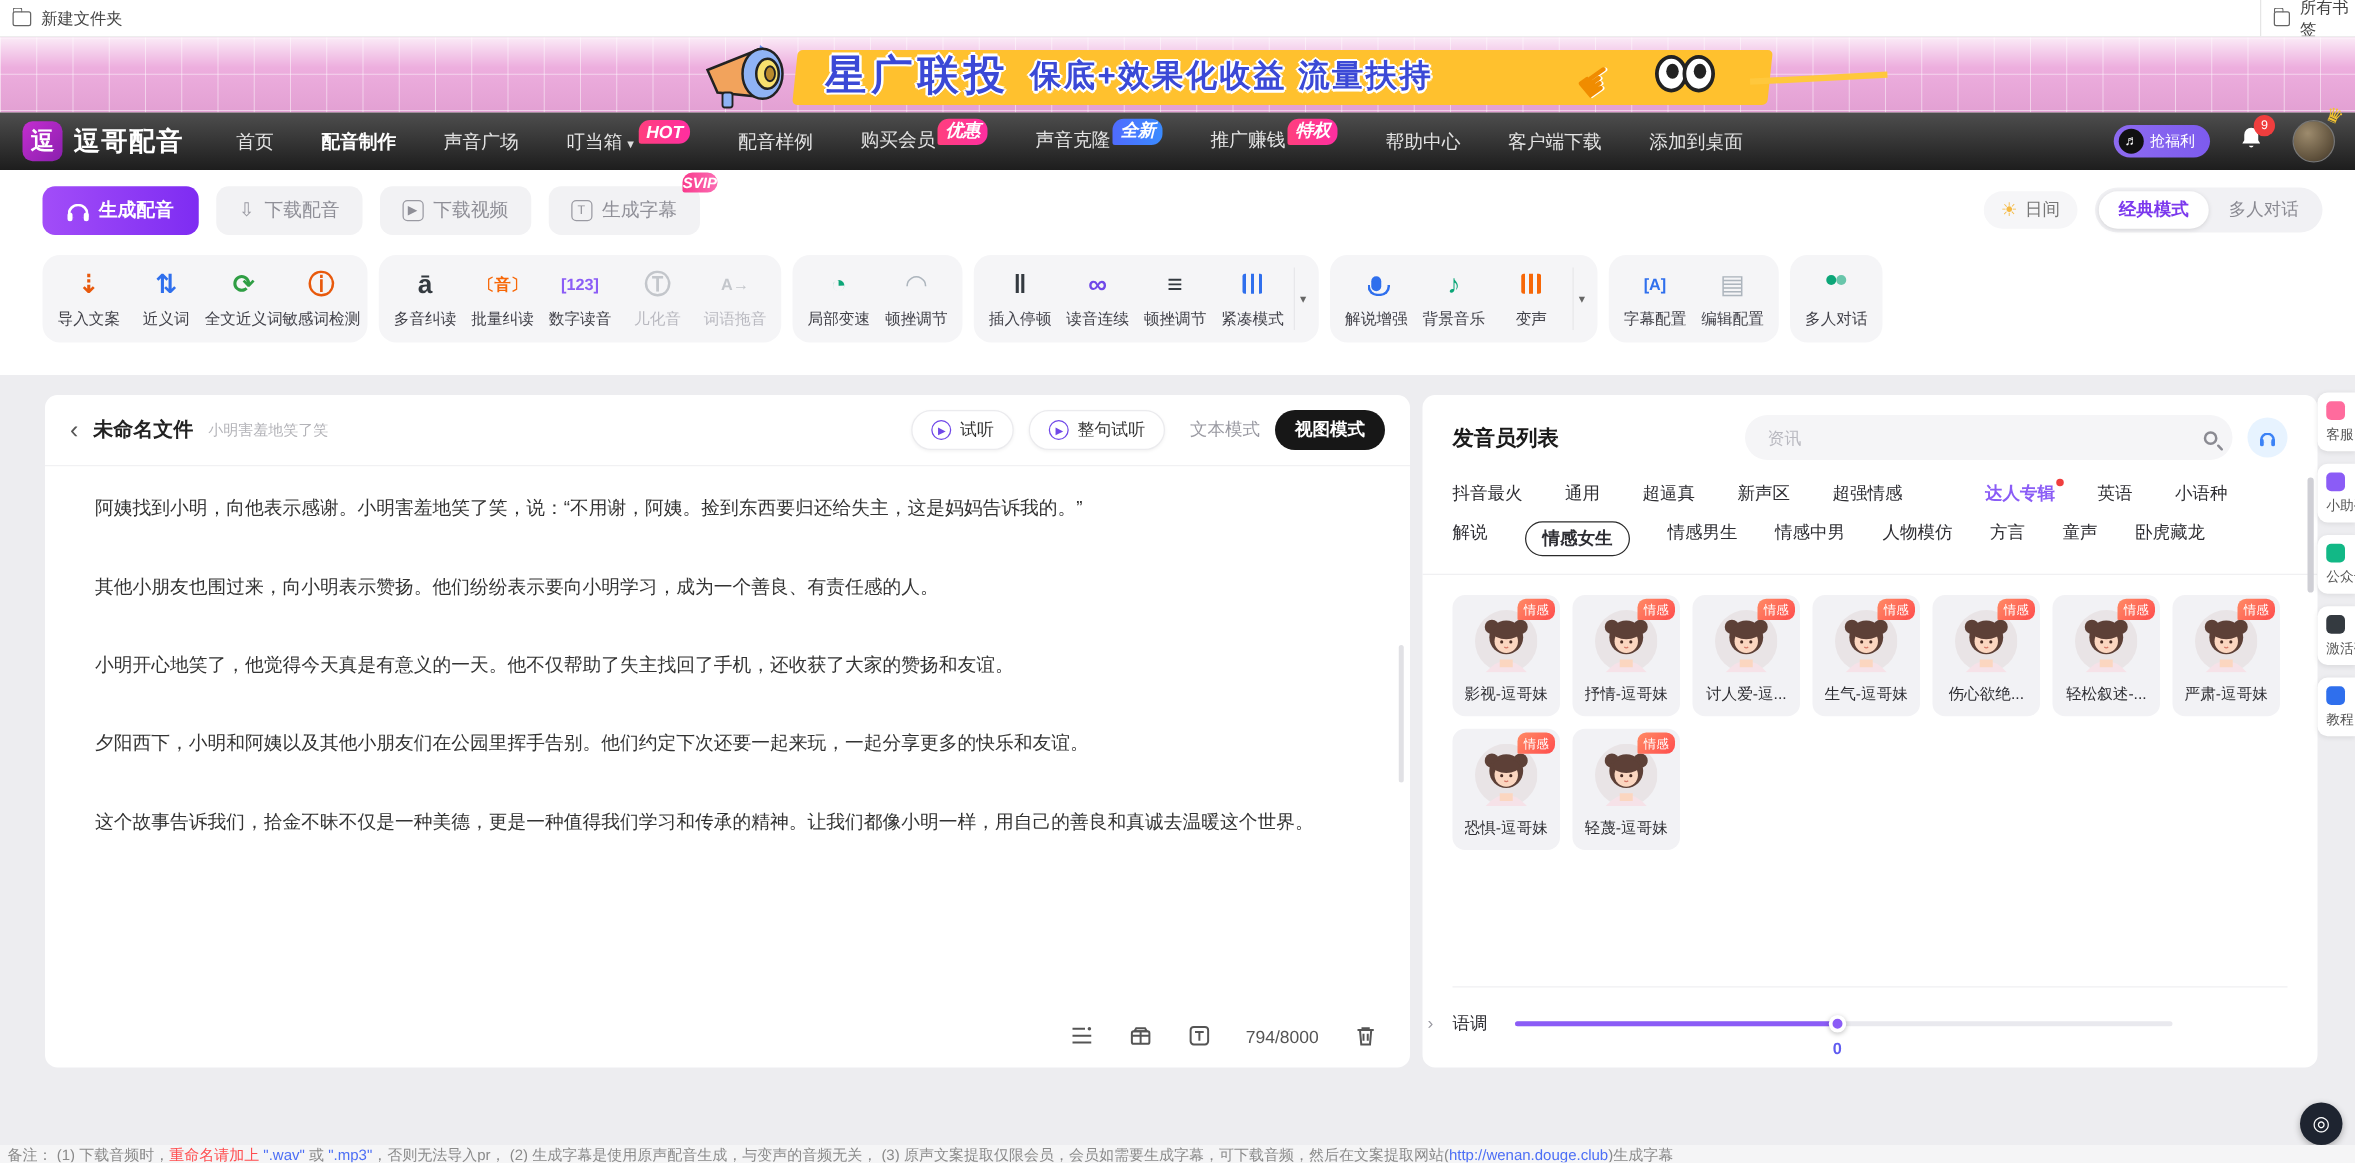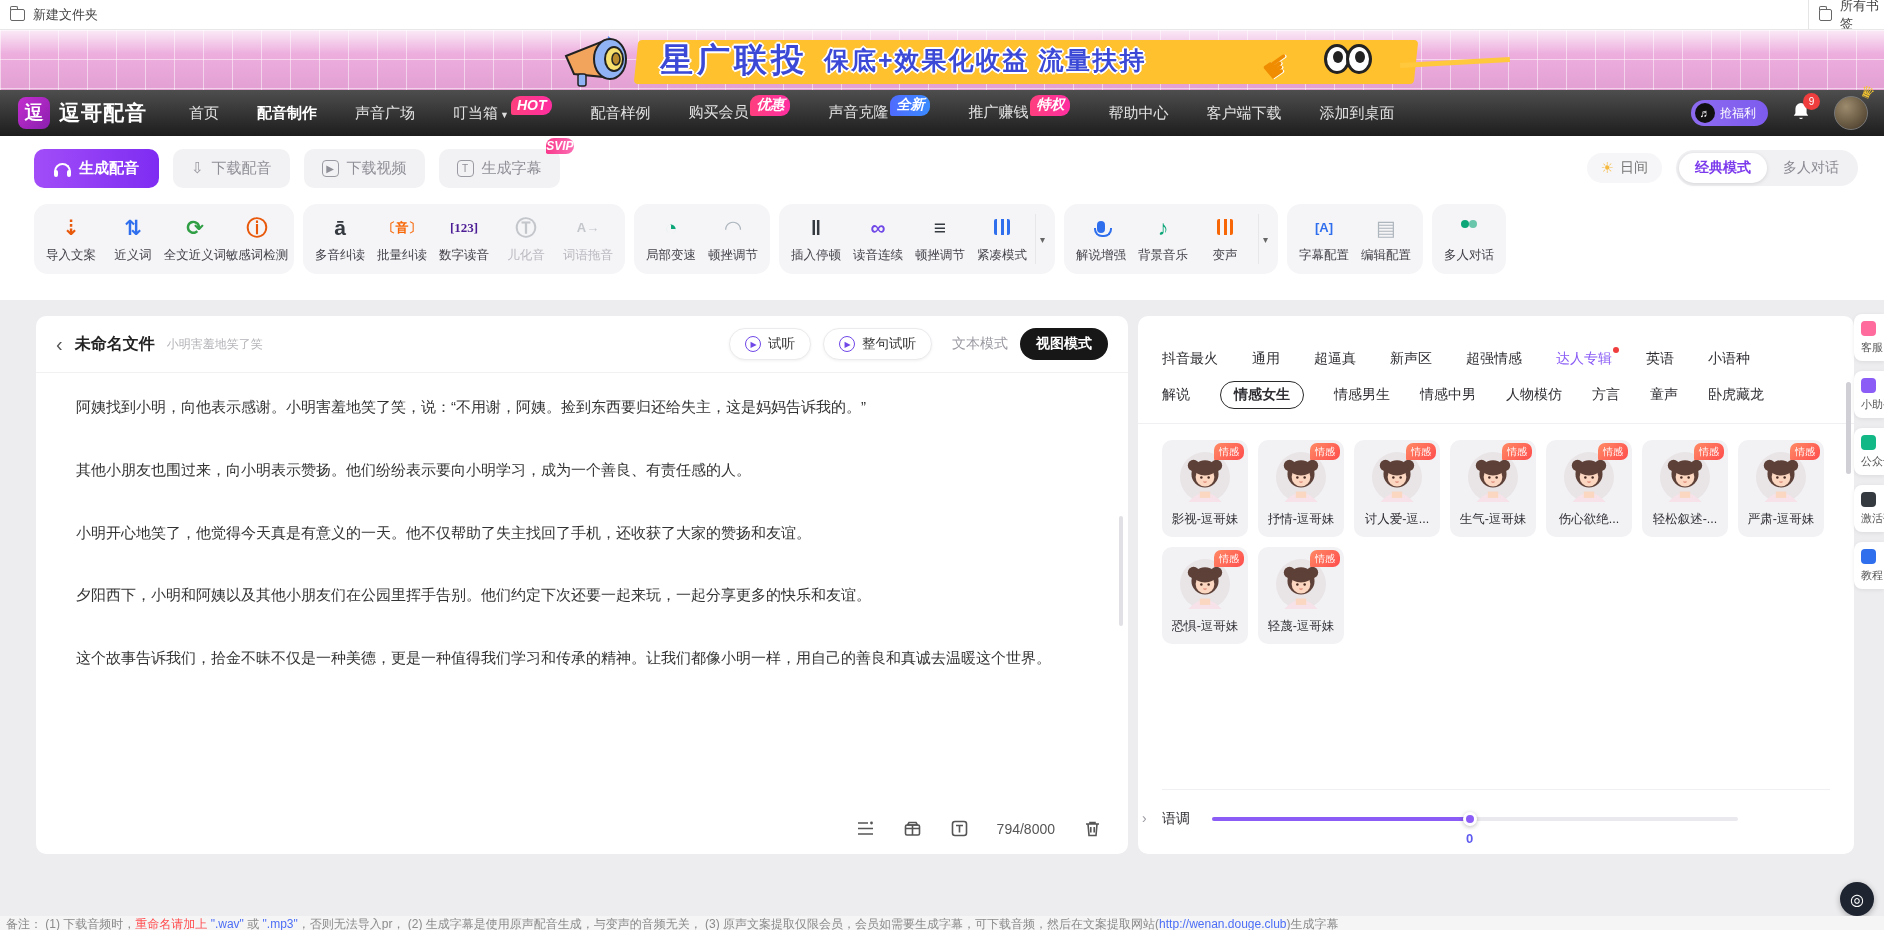--- a/index.html
+++ b/index.html
@@ -117,24 +117,24 @@
   .vp-title { font-size:17px; font-weight:bold; color:#1a1a1a; }
   .vp-search { margin-left:auto; display:flex; align-items:center; background:#f5f5f7; border-radius:999px; height:36px; width:390px; padding:0 12px 0 18px; }
   .vp-search input { border:none; background:transparent; outline:none; flex:1; font-size:13.5px; color:#333; font-family:inherit; }
   .vp-search input::placeholder { color:#b9b9c0; }
   .mag { width:11px; height:11px; border:2px solid #8a8a92; border-radius:50%; position:relative; cursor:pointer; }
   .mag::after { content:""; position:absolute; width:2px; height:6px; background:#8a8a92; transform:rotate(-45deg); left:10px; top:8px; border-radius:1px; }
   .headset-btn { width:32px; height:32px; border-radius:50%; background:#e7f3ff; margin-left:12px; display:flex; align-items:center; justify-content:center; cursor:pointer; color:#3b82f6; }
   .hs { width:12px; height:8px; border:2px solid currentColor; border-bottom:none; border-radius:7px 7px 0 0; position:relative; display:inline-block; }
   .hs::before,.hs::after { content:""; position:absolute; bottom:-3px; width:3px; height:6px; background:currentColor; border-radius:1.5px; }
   .hs::before{left:-2px;} .hs::after{right:-2px;}
-  .vp-tabs { display:flex; align-items:center; gap:34px; margin-top:18px; flex-wrap:nowrap; }
+  .vp-tabs { display:flex; gap:34px; margin-top:18px; flex-wrap:nowrap; }
   .vp-tabs.row2 { margin-top:13px; gap:30px; }
   .vtab { font-size:14px; color:#2e2e33; cursor:pointer; white-space:nowrap; position:relative; }
-  .vtab.hl { color:#8a5cf6; font-weight:normal; }
+  .vtab.hl { color:#8a5cf6; font-weight:bold;margin-left:32px; }
   .vtab .dot { position:absolute; top:-3px; right:-7px; width:6px; height:6px; background:#f03e3e; border-radius:50%; }
   .vtab.on { border:1.5px solid #2b2b2b; border-radius:999px; padding:4px 13px; font-weight:bold; }
   .vp-div { height:1px; background:#f0f0f2; margin:14px -24px 0; }
   .voice-grid { display:flex; flex-wrap:wrap; gap:10px; margin-top:16px; }
   .voice-card { width:86px; background:#f2f2f5; border-radius:10px; padding:12px 4px 9px; position:relative; cursor:pointer; display:flex; flex-direction:column; align-items:center; }
   .vc-badge { position:absolute; top:3px; right:4px; background:linear-gradient(135deg,#ff8a65,#ff4d4d); color:#fff; font-size:10px; padding:1.5px 5px; border-radius:7px 7px 7px 1px; }
   .vc-name { font-size:12.5px; color:#2e2e33; margin-top:9px; max-width:82px; white-space:nowrap; overflow:hidden; text-overflow:ellipsis; }
   .vp-scrollbar { position:absolute; right:3px; top:66px; width:5px; height:92px; background:#cfcfd5; border-radius:3px; }
   .vp-sliders { margin-top:auto; border-top:1px solid #f0f0f2; padding:16px 0 6px; }
   .slider-row { display:flex; align-items:center; gap:14px; height:26px; margin-bottom:16px; position:relative; }
@@ -301,21 +301,21 @@
         <div class="tool-group">
           <div class="tool-btn">
             <span class="t-ico" style="color: rgb(52, 58, 64);">ā</span>
             <span class="t-label">多音纠读</span>
           </div>
           <div class="tool-btn">
             <span class="t-ico" style="color: rgb(247, 103, 7); font-size: 13px;">〔音〕</span>
             <span class="t-label">批量纠读</span>
           </div>
           <div class="tool-btn">
-            <span class="t-ico" style="color: #4c1d95; font-size: 13px; font-family: Liberation Serif, serif;">[123]</span>
+            <span class="t-ico" style="color: #8b5cf6; font-size: 13px;">[123]</span>
             <span class="t-label">数字读音</span>
           </div>
           <div class="tool-btn disabled">
             <span class="t-ico" style="color: rgb(195, 198, 203);">Ⓣ</span>
             <span class="t-label">儿化音</span>
           </div>
           <div class="tool-btn disabled">
             <span class="t-ico" style="color: rgb(195, 198, 203); font-size: 13px;">A→</span>
             <span class="t-label">词语拖音</span>
           </div>
@@ -441,20 +441,30 @@
         <span class="counter">794/8000</span>
         <svg width="19" height="19" viewBox="0 0 19 19">
             <g stroke="#555" stroke-width="1.6" fill="none">
               <path d="M3 5h13M7 5V3.5h5V5M5 5l1 11.5h7L14 5M7.8 8v5.5M11.2 8v5.5"></path>
             </g>
           </svg>
       </div>
     </section>
 
     <section class="panel voice">
+      <div class="vp-head">
+        <span class="vp-title">发音员列表</span>
+        <div class="vp-search">
+          <input placeholder="资讯" style="">
+          <span class="mag"></span>
+        </div>
+        <div class="headset-btn">
+            <span class="hs"></span>
+          </div>
+      </div>
       <div class="vp-tabs" id="vp-tabs1">
           <span class="vtab">抖音最火</span>
           <span class="vtab">通用</span>
           <span class="vtab">超逼真</span>
           <span class="vtab">新声区</span>
           <span class="vtab">超强情感</span>
           <span class="vtab hl">达人专辑<span class="dot"></span></span>
           <span class="vtab">英语</span>
           <span class="vtab">小语种</span>
         </div>

